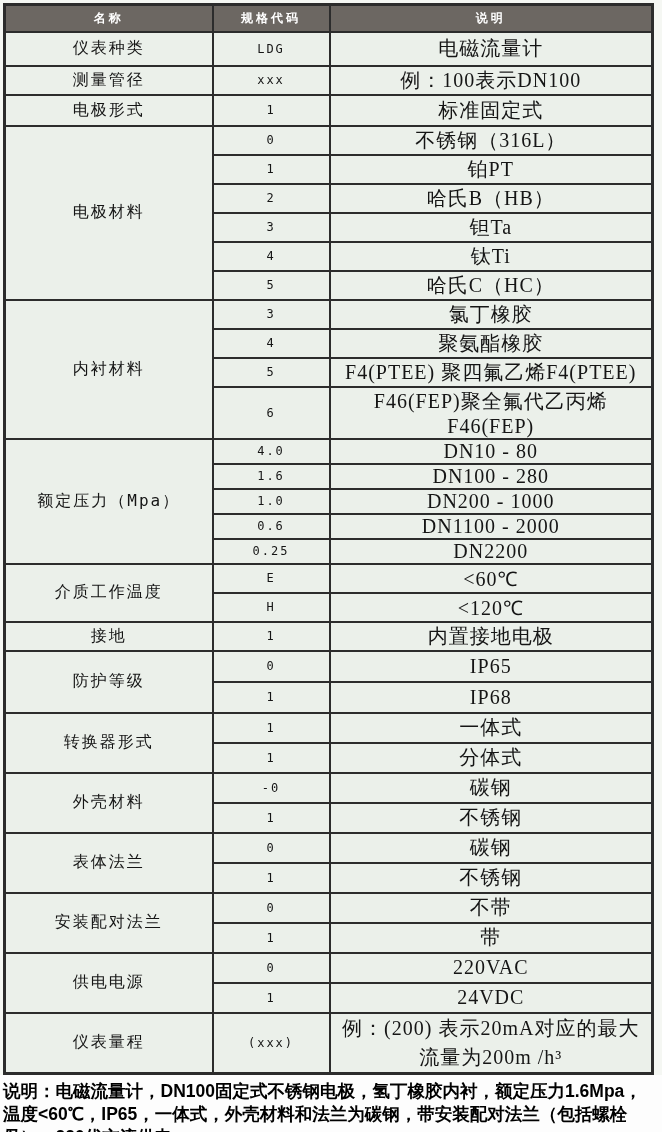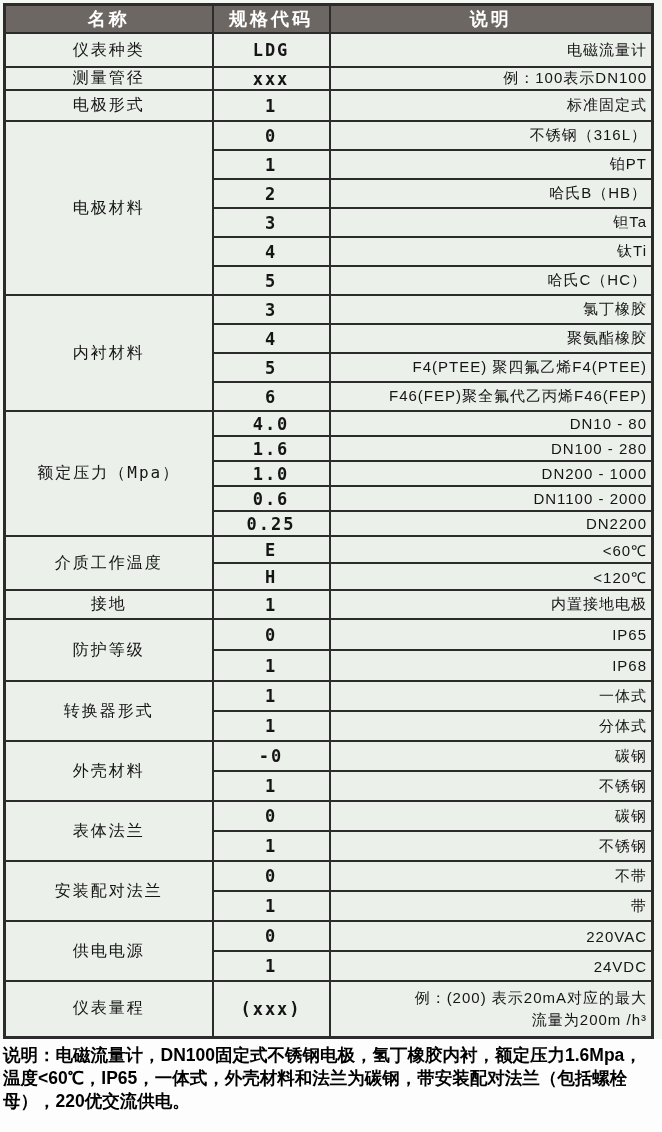--- a/index.html
+++ b/index.html
@@ -27,38 +27,38 @@
     margin:3px 0 0 3px;
     background:var(--cell-bg);
     border:3px solid var(--border);
   }
   col.c-name{width:208px;}
   col.c-code{width:117px;}
   col.c-desc{width:323px;}
   th{
     background:var(--header-bg);
     color:var(--header-text);
-    font-size:18px;
+    font-size:12px;
     font-weight:bold;
     letter-spacing:3px;
     height:27px;
     border:2px solid var(--border);
     text-align:center;
   }
   td{
     border:2px solid var(--border);
     text-align:center;
     vertical-align:middle;
     font-size:16px;
     padding:0 4px;
     background:var(--cell-bg);
   }
   td.group{letter-spacing:2px;font-family:"DejaVu Sans Mono","Liberation Sans",sans-serif;}
-  td.code{font-family:"DejaVu Sans Mono",monospace;font-size:17px;letter-spacing:2px;font-weight:bold;}
-  td.desc{font-family:Liberation Sans, sans-serif;font-size:15px;letter-spacing:1px;text-align:right;}
+  td.code{font-family:"DejaVu Sans Mono",monospace;font-size:12px;letter-spacing:2px;}
+  td.desc{font-family:Liberation Serif, serif;font-size:20px;letter-spacing:1px;}
   td.desc .line{display:block;line-height:1.45;}
   .footer{
     flex:1;
     background:var(--footer-bg);
     padding:5px 3px 6px 3px;
     font-weight:bold;
     font-size:17.5px;
     line-height:23px;
     color:#000;
   }

